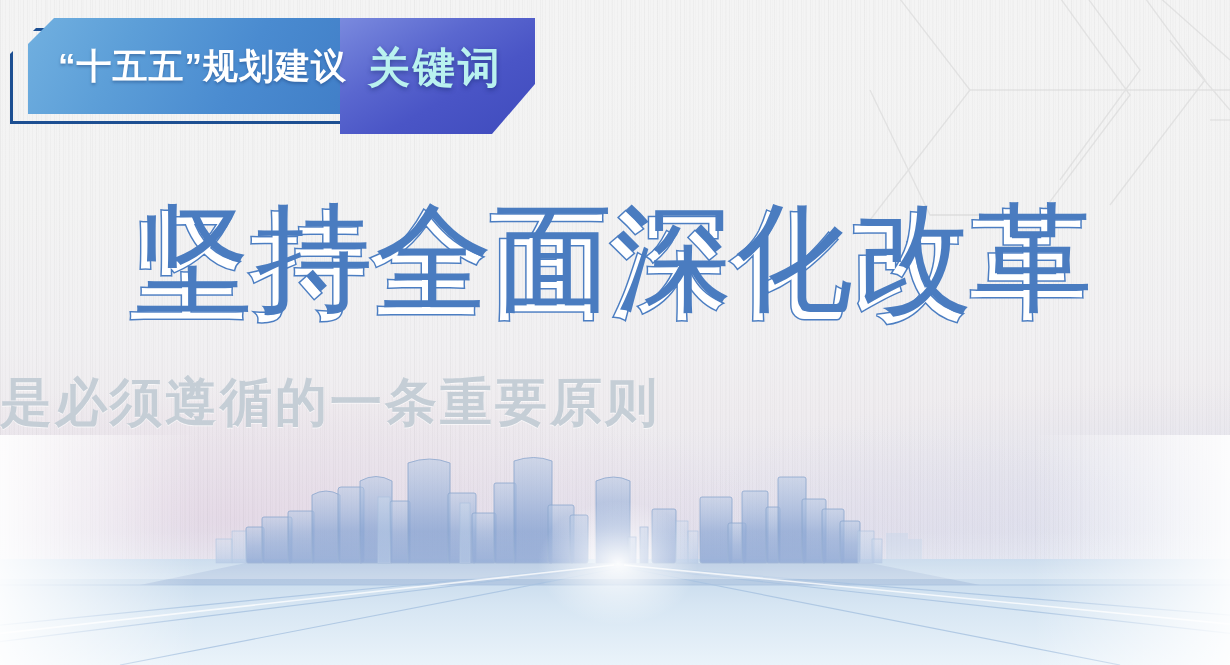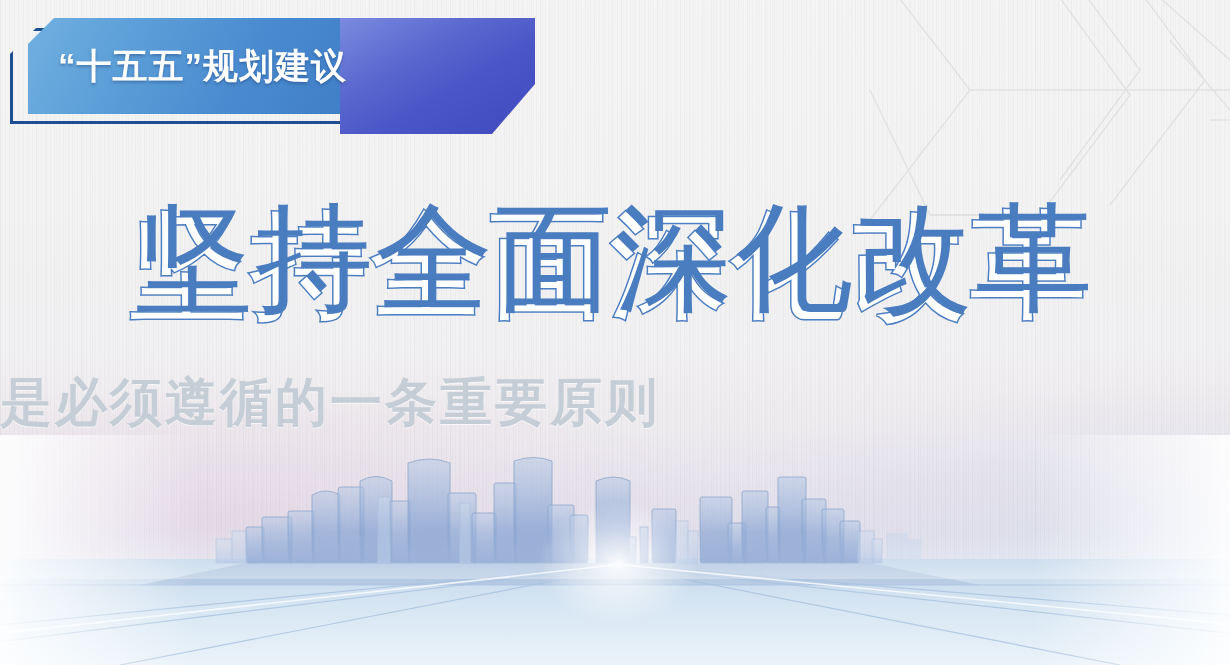--- a/index.html
+++ b/index.html
@@ -314,20 +314,21 @@
     <rect x="0" y="96" width="1230" height="48" fill="url(#haze2)" opacity=".55"></rect>
 
     <rect x="0" y="0" width="1230" height="230" fill="url(#fadeEdge)" opacity=".9"></rect>
   </svg>
 
   <div class="badge-wrap">
     <div class="badge-outline"></div>
     <div class="badge-left"></div>
     <div class="badge-right"></div>
     <div class="badge-left-text">“十五五”规划建议</div>
+    <div class="badge-right-text">关键词</div>
   </div>
 
   <div class="title-block">
     <div class="title">
       <span class="title-shadow">坚持全面深化改革</span>
       <span class="title-main">坚持全面深化改革</span>
     </div>
   </div>
 
   <div class="subtitle">是必须遵循的一条重要原则</div>

